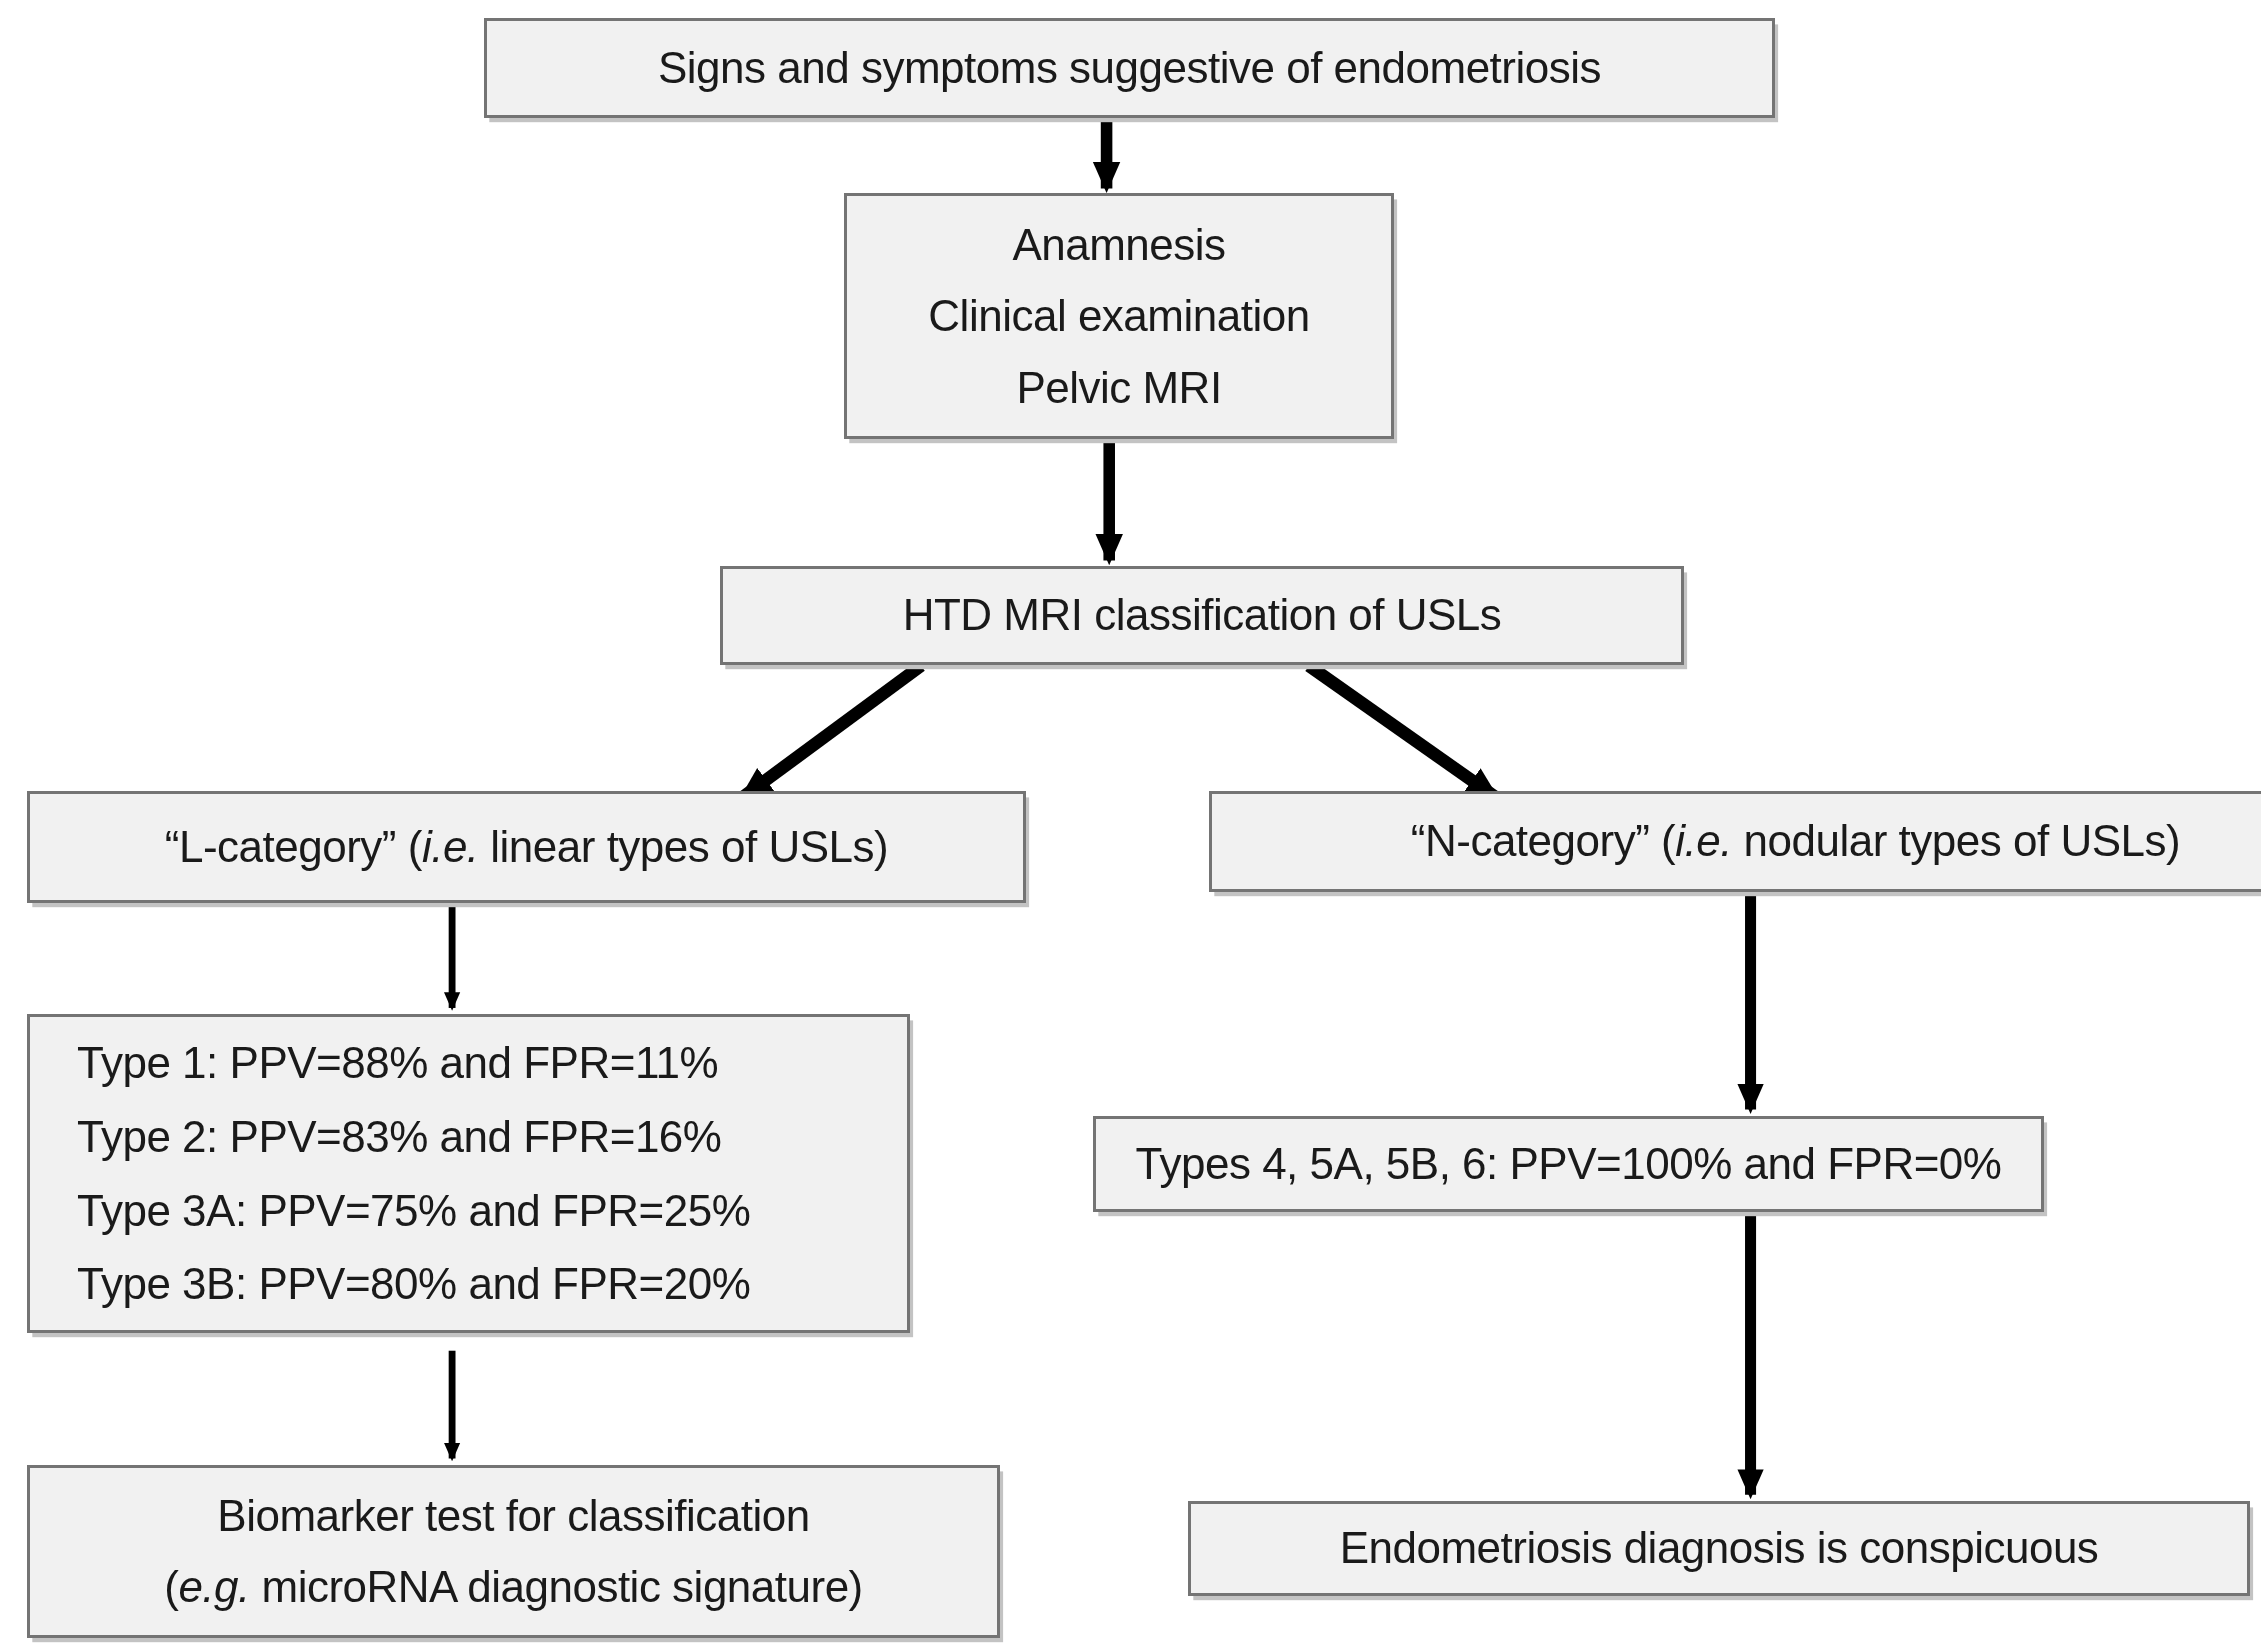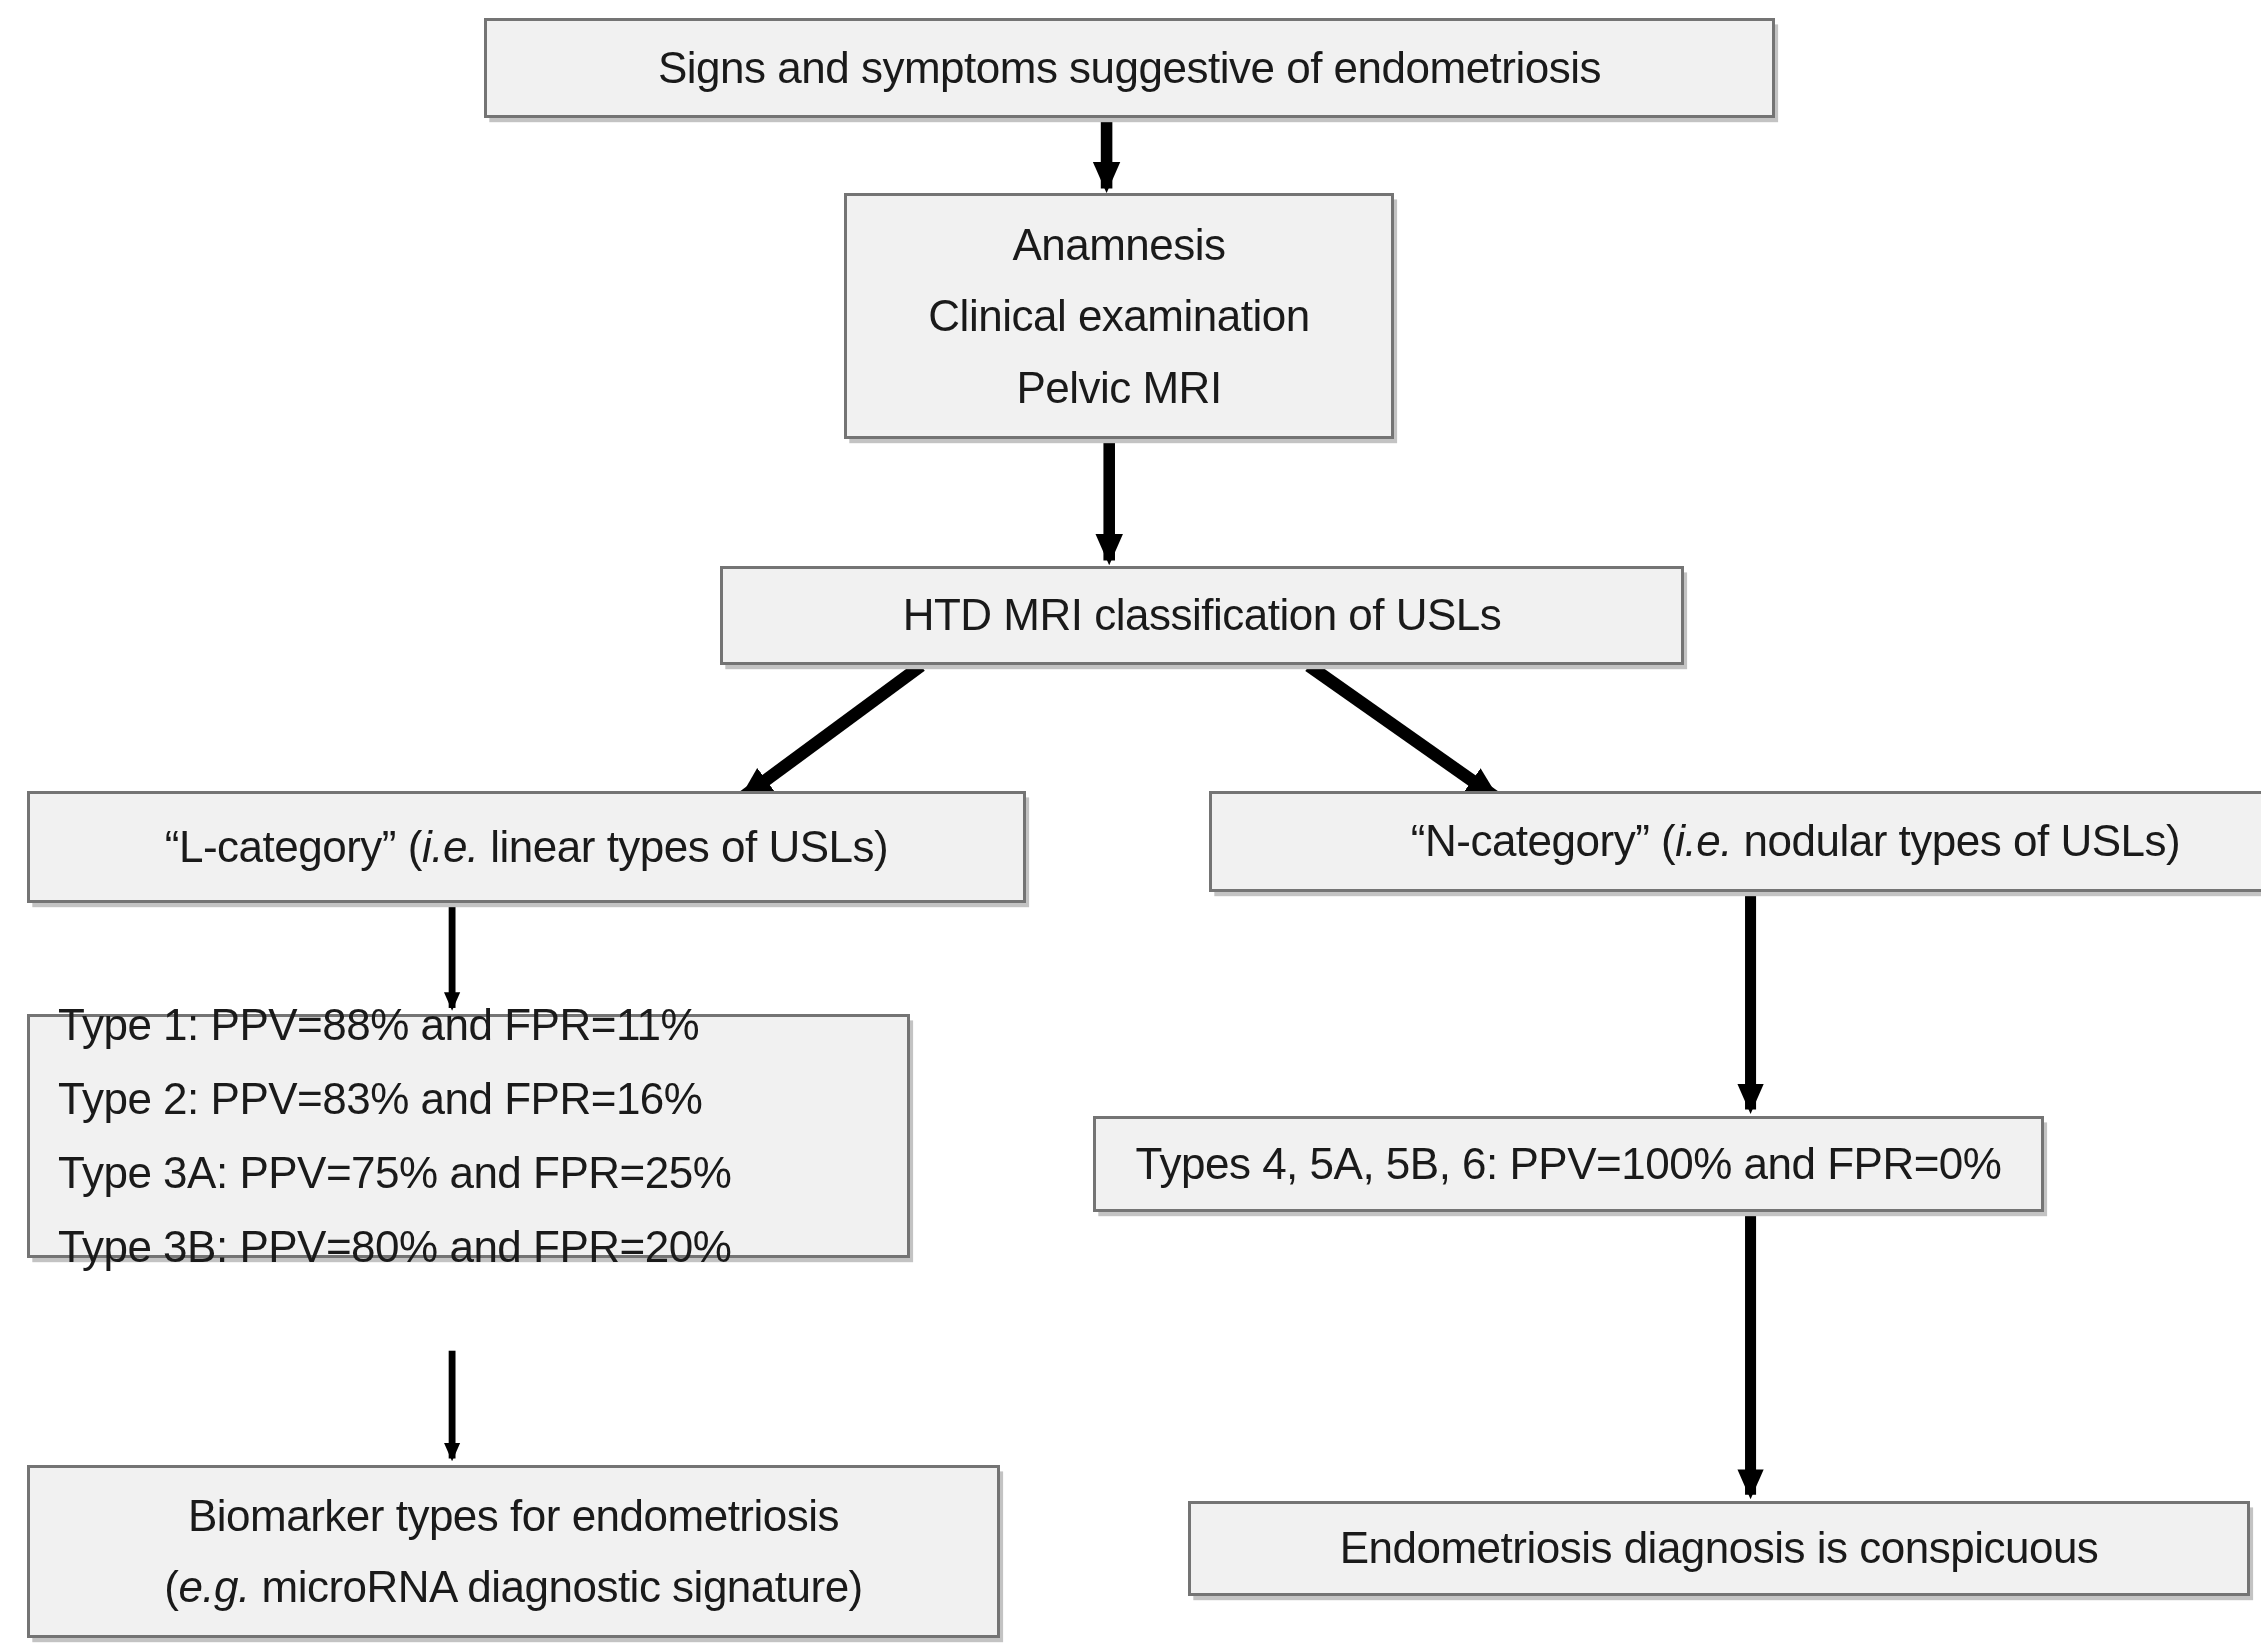--- a/index.html
+++ b/index.html
@@ -38,22 +38,22 @@
     letter-spacing: -0.5px;
     white-space: nowrap;
   }
   .node em { font-style: italic; }
 
   #node-signs      { left: 484px;  top: 18.4px;   width: 1291px; height: 100px; }
   #node-workup     { left: 844px; top: 193px;  width: 550px; height: 246px; line-height: 1.62; }
   #node-htd        { left: 720px; top: 566px; width: 964px; height: 99px; }
   #node-lcat       { left: 27px;   top: 791px; width: 999px; height: 112px; }
   #node-ncat       { left: 1186px; top: 791px; width: 1173px; height: 101px; margin-left: 23px; }
-  #node-ltypes     { left: 27px;   top: 1014px; width: 883px; height: 244px;
-                     align-items: flex-start; text-align: left; padding-left: 28px; line-height: 1.68; }
+  #node-ltypes     { left: 27px;   top: 1014px; width: 883px; height: 319px;
+                     align-items: flex-start; text-align: left; padding-left: 47px; line-height: 1.68; }
   #node-ntypes     { left: 1093px; top: 1116px; width: 951px; height: 96px; }
   #node-biomarker  { left: 27px;   top: 1465px; width: 973px; height: 173px; line-height: 1.6; }
   #node-diagnosis  { left: 1188px; top: 1501px; width: 1062px; height: 95px; }
 </style>
 </head>
 <body>
 
 <div class="canvas">
 
   <svg class="arrow-layer" viewBox="0 0 4301 3136" xmlns="http://www.w3.org/2000/svg">
@@ -99,21 +99,21 @@
     <span>Type 2: PPV=83% and FPR=16%</span>
     <span>Type 3A: PPV=75% and FPR=25%</span>
     <span>Type 3B: PPV=80% and FPR=20%</span>
   </div>
 
   <div class="node" id="node-ntypes">
     <span>Types 4, 5A, 5B, 6: PPV=100% and FPR=0%</span>
   </div>
 
   <div class="node" id="node-biomarker">
-    <span>Biomarker types for endometriosis</span>
+    <span>Biomarker test for classification</span>
     <span><span>(</span><em>e.g.</em><span> microRNA diagnostic signature)</span></span>
   </div>
 
   <div class="node" id="node-diagnosis">
     <span>Endometriosis diagnosis is conspicuous</span>
   </div>
 
 </div>
 
 

